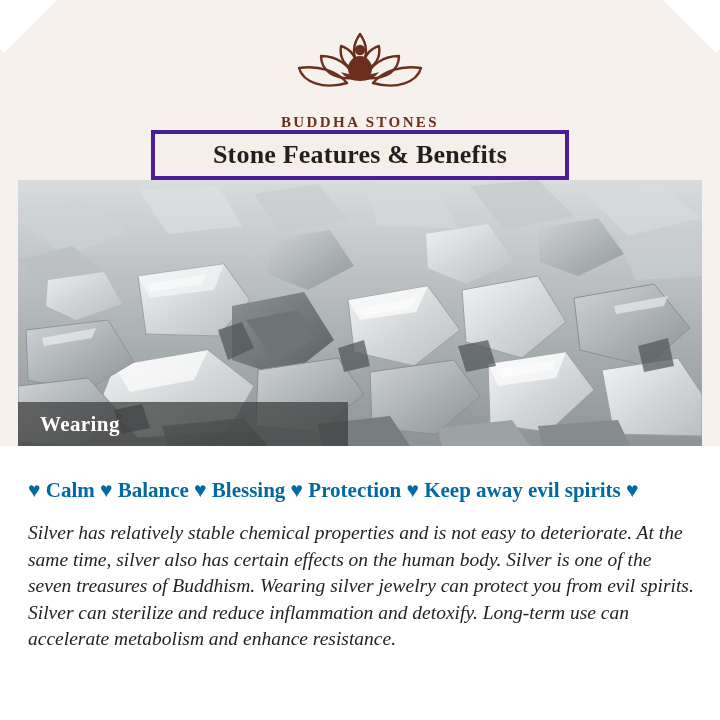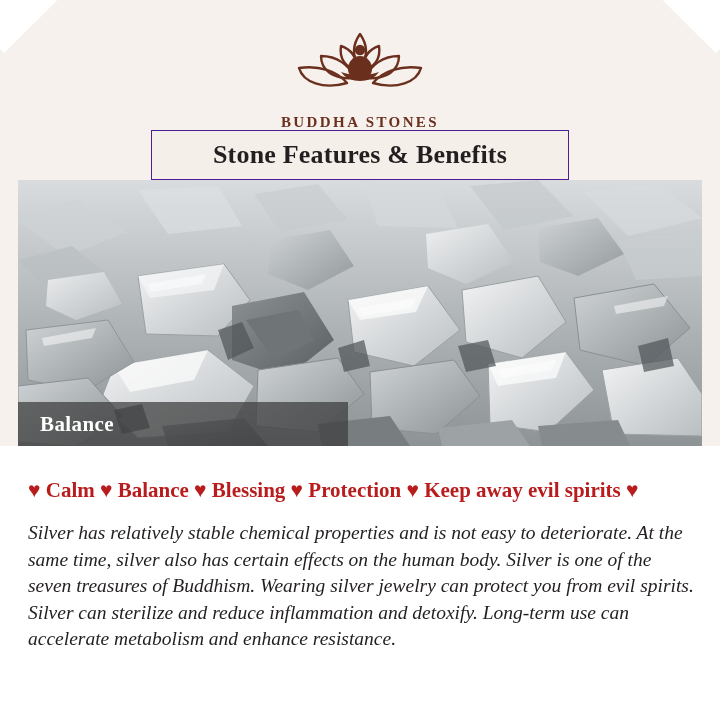--- a/index.html
+++ b/index.html
@@ -81,21 +81,21 @@
   }
 
   
   .title-bar {
     position: absolute;
     left: 151px;
     top: 130px;
     width: 418px;
     height: 50px;
     background: #f4efe9;
-    border: 1px solid #4c1d95;
+    border: 4px solid #4c1d95;
     box-sizing: border-box;
     display: flex;
     align-items: center;
     justify-content: center;
   }
   .title-text {
     font-family: "Liberation Serif", serif;
     font-weight: bold;
     font-size: 26px;
     color: #231f20;
@@ -138,21 +138,21 @@
 
   
   .keywords {
     position: absolute;
     left: 28px;
     top: 478px;
     width: 672px;
     font-family: "Liberation Serif", serif;
     font-weight: bold;
     font-size: 21px;
-    color: #b91c1c;
+    color: #0369a1;
     white-space: nowrap;
   }
   .desc {
     position: absolute;
     left: 28px;
     top: 520px;
     width: 668px;
     font-family: "Liberation Serif", serif;
     font-size: 19.5px;
     line-height: 26.5px;
@@ -275,20 +275,20 @@
         <polygon points="130,104 188,94 184,104 132,112"></polygon>
         <polygon points="342,128 398,118 394,128 344,136"></polygon>
         <polygon points="480,190 538,180 534,190 484,198"></polygon>
         <polygon points="24,158 78,148 74,158 26,166"></polygon>
         <polygon points="596,126 650,116 646,126 598,134"></polygon>
       </g>
     </svg>
   </div>
 
   <div class="name-tag">
-    <span class="name-text">Balance</span>
+    <span class="name-text">Wearing</span>
   </div>
 
   <div class="keywords">♥ Calm ♥ Balance ♥ Blessing ♥ Protection ♥ Keep away evil spirits ♥</div>
 
   <div class="desc">Silver has relatively stable chemical properties and is not easy to deteriorate. At the same time, silver also has certain effects on the human body. Silver is one of the seven treasures of Buddhism. Wearing silver jewelry can protect you from evil spirits. Silver can sterilize and reduce inflammation and detoxify. Long-term use can accelerate metabolism and enhance resistance.</div>
 
 </div>
 
 </body></html>

